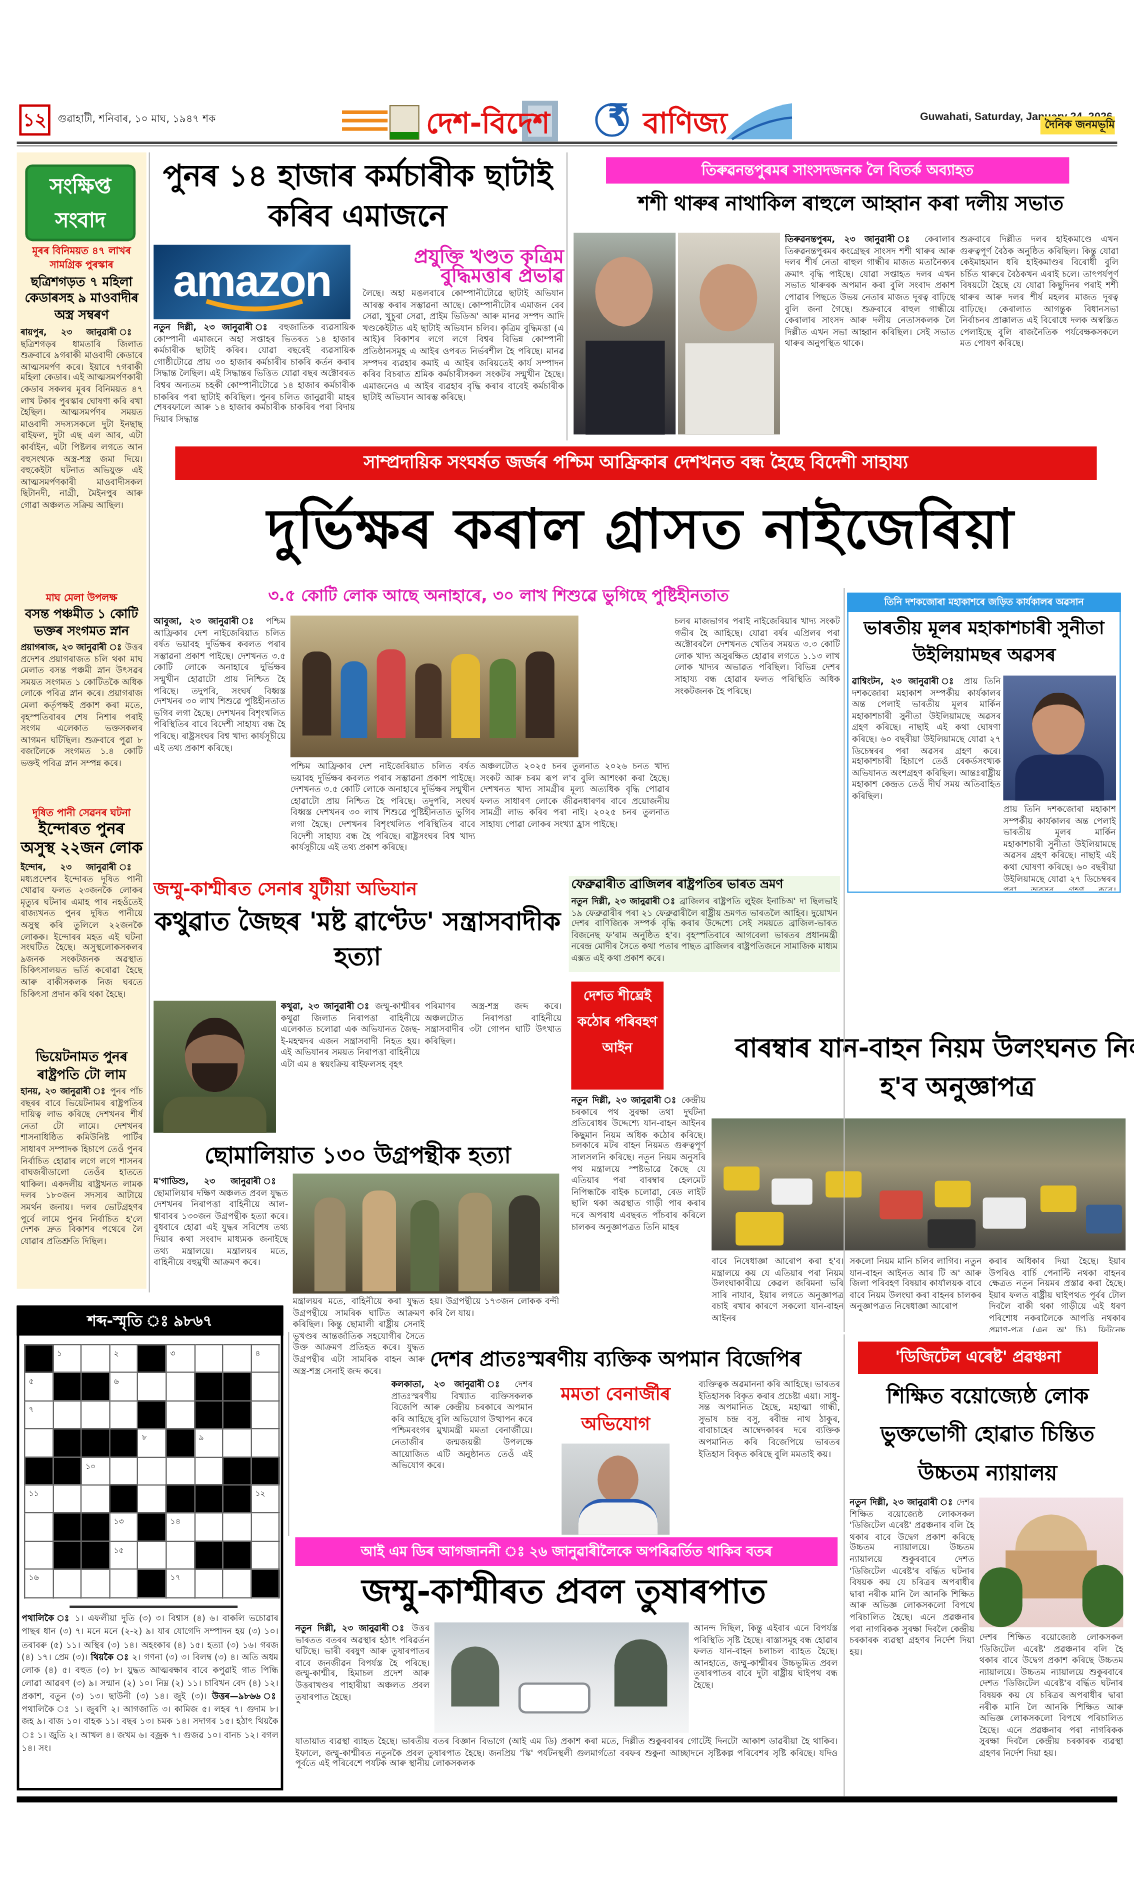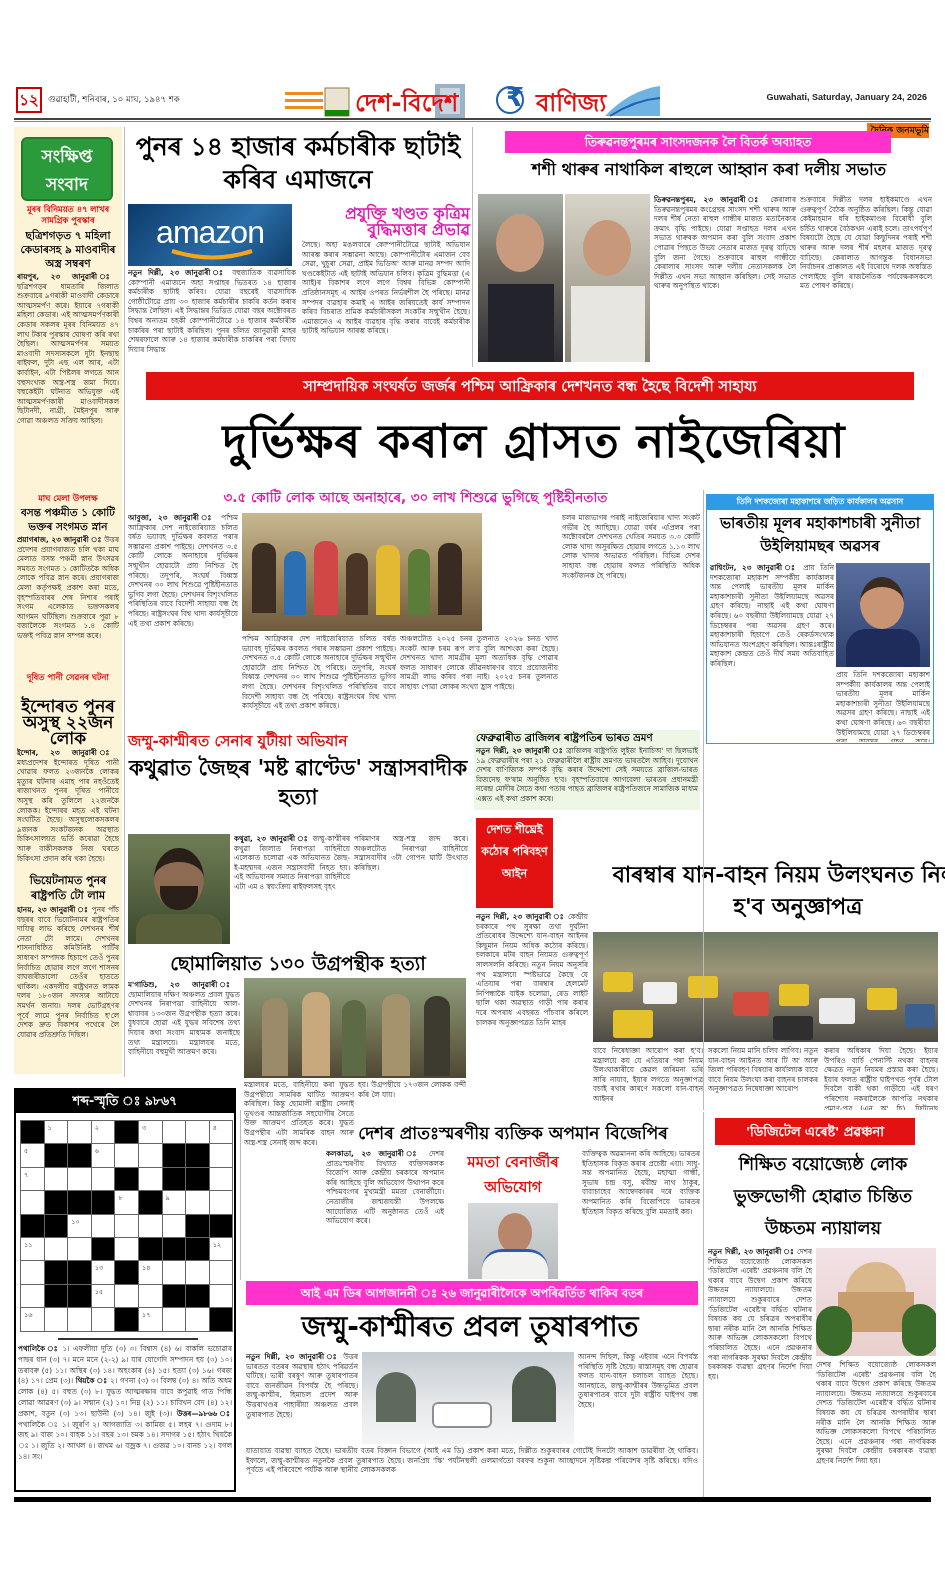--- a/index.html
+++ b/index.html
@@ -8,21 +8,21 @@
   .abs { position: absolute; }
   .body-text { font-size: 7.2px; line-height: 9.6px; color: #222; text-align: justify; overflow: hidden; }
   .body-text b { font-weight: bold; color: #000; }
   .hl { font-family: "DejaVu Sans", sans-serif; font-weight: bold; color: #000; text-align: center; line-height: 1.1; }
   .photo { position: absolute; overflow: hidden; }
   
   .page-no { left: 16px; top: 87px; width: 26px; height: 26px; border: 2px solid #c00; color: #c00; font-weight: bold; font-size: 15px; text-align: center; line-height: 22px; }
   .date-as { left: 48px; top: 93px; font-size: 8.5px; color: #222; }
   .date-en { right: 18px; top: 92px; font-size: 9px; font-weight: bold; color: #222; font-family: "Liberation Sans", sans-serif; }
   .mast-line { left: 14px; right: 14px; top: 118px; height: 4px; border-top: 2px solid #444; border-bottom: 1px solid #888; }
-  .paper-name { right: 16px; top: 123px; background: #f97316; padding-left: 4px; font-size: 9px; font-weight: bold; }
+  .paper-name { right: 16px; top: 97px; background: #fde047; padding-left: 4px; font-size: 9px; font-weight: bold; }
   .logo { left: 140px; top: 80px; width: 610px; height: 40px; }
   
   .sidebar { left: 14px; top: 127px; width: 108px; height: 947px; background: #fdf3d6; }
   .brief-badge { left: 21px; top: 137px; width: 92px; height: 64px; background: #2a9a3a; border: 2px solid #1f7a2c; border-radius: 6px; color: #fff; font-size: 17px; font-weight: bold; text-align: center; line-height: 28px; padding-top: 3px; }
   .red-kicker { color: #d60e0e; font-weight: bold; text-align: center; }
   .bar-red { background: #e31212; color: #fff; font-weight: bold; text-align: center; }
   .bar-pink { background: #ff33cc; color: #fff; font-weight: bold; text-align: center; }
   .bar-blue { background: #2f9be6; color: #fff; font-weight: bold; text-align: center; }
   .grid { border-collapse: collapse; }
   .grid td { width: 23.6px; height: 23.4px; border: 1px solid #666; font-size: 6.5px; vertical-align: top; padding: 2px 3px; color: #333; }
@@ -71,32 +71,32 @@
 </div>
 
 <div class="abs" style="left:17px;top:493px;width:102px;">
   <div class="red-kicker" style="font-size:8.3px;line-height:11px;">মাঘ মেলা উপলক্ষ</div>
   <div class="hl" style="font-size:10.5px;line-height:14px;margin-top:1px;">বসন্ত পঞ্চমীত ১ কোটি ভক্তৰ সংগমত স্নান</div>
   <div class="body-text" style="height:125px;margin-top:2px;"><b>প্ৰয়াগৰাজ, ২৩ জানুৱাৰী ঃ</b> <span>উত্তৰ প্ৰদেশৰ প্ৰয়াগৰাজত চলি থকা মাঘ মেলাত বসন্ত পঞ্চমী স্নান উৎসৱৰ সময়ত সংগমত ১ কোটিতকৈ অধিক লোকে পবিত্ৰ স্নান কৰে। প্ৰয়াগৰাজ মেলা কৰ্তৃপক্ষই প্ৰকাশ কৰা মতে, বৃহস্পতিবাৰৰ শেষ নিশাৰ পৰাই সংগম এলেকাত ভক্তসকলৰ আগমন ঘটিছিল। শুক্ৰবাৰে পুৱা ৮ বজালৈকে সংগমত ১.৪ কোটি ভক্তই পবিত্ৰ স্নান সম্পন্ন কৰে।</span></div>
 </div>
 
 <div class="abs" style="left:17px;top:672px;width:102px;">
   <div class="red-kicker" style="font-size:8.3px;line-height:11px;text-align:center;">দূষিত পানী সেৱনৰ ঘটনা</div>
-  <div class="hl" style="font-size:17px;line-height:16px;margin-top:15px;">ইন্দোৰত পুনৰ অসুস্থ ২২জন লোক</div>
+  <div class="hl" style="font-size:13px;line-height:16px;margin-top:1px;">ইন্দোৰত পুনৰ অসুস্থ ২২জন লোক</div>
   <div class="body-text" style="height:140px;margin-top:2px;"><b>ইন্দোৰ, ২৩ জানুৱাৰী ঃ</b> <span>মধ্যপ্ৰদেশৰ ইন্দোৰত দূষিত পানী খোৱাৰ ফলত ২৩জনকৈ লোকৰ মৃত্যুৰ ঘটনাৰ এমাহ পাৰ নহওঁতেই ৰাজ্যখনত পুনৰ দূষিত পানীয়ে অসুস্থ কৰি তুলিলে ২২জনকৈ লোকক। ইন্দোৰৰ মহত এই ঘটনা সংঘটিত হৈছে। অসুস্থলোকসকলৰ ৯জনক সংকটজনক অৱস্থাত চিকিৎসালয়ত ভৰ্তি কৰোৱা হৈছে আৰু বাকীসকলক নিজ ঘৰতে চিকিৎসা প্ৰদান কৰি থকা হৈছে।</span></div>
 </div>
 
 <div class="abs" style="left:17px;top:873px;width:102px;">
   <div class="hl" style="font-size:11px;line-height:15px;">ভিয়েটনামত পুনৰ ৰাষ্ট্ৰপতি টো লাম</div>
   <div class="body-text" style="height:158px;margin-top:2px;"><b>হানয়, ২৩ জানুৱাৰী ঃ</b> <span>পুনৰ পাঁচ বছৰৰ বাবে ভিয়েটনামৰ ৰাষ্ট্ৰপতিৰ দায়িত্ব লাভ কৰিছে দেশখনৰ শীৰ্ষ নেতা টো লামে। দেশখনৰ শাসনাধিষ্ঠিত কমিউনিষ্ট পাৰ্টিৰ সাধাৰণ সম্পাদক হিচাপে তেওঁ পুনৰ নিৰ্বাচিত হোৱাৰ লগে লগে শাসনৰ বাঘজৰীডালো তেওঁৰ হাততে থাকিল। একদলীয় ৰাষ্ট্ৰখনত লামক দলৰ ১৮০জন সদস্যৰ আটায়ে সমৰ্থন জনায়। দলৰ ভোটগ্ৰহণৰ পূৰ্বে লামে পুনৰ নিৰ্বাচিত হ'লে দেশক দ্ৰুত বিকাশৰ পথেৰে লৈ যোৱাৰ প্ৰতিশ্ৰুতি দিছিল।</span></div>
 </div>
 
 <div class="abs hl" style="left:128px;top:130px;width:340px;font-size:25px;line-height:33px;">পুনৰ ১৪ হাজাৰ কৰ্মচাৰীক ছাটাই কৰিব এমাজনে</div>
 <div class="photo" style="left:128px;top:204px;width:164px;height:62px;background:linear-gradient(135deg,#0c3a6b,#2b6ea8 60%,#0f3d6a);">
-  <div style="position:absolute;left:0;right:0;top:10px;text-align:center;color:#fff;font-family:'Liberation Sans',sans-serif;font-weight:normal;font-size:32px;letter-spacing:-1px;">amazon</div>
+  <div style="position:absolute;left:0;right:0;top:10px;text-align:center;color:#fff;font-family:'Liberation Sans',sans-serif;font-weight:bold;font-size:37px;letter-spacing:-1px;">amazon</div>
   <svg style="position:absolute;left:40px;top:44px;" width="90" height="14" viewBox="0 0 90 14">
       <path d="M4 3 Q45 16 84 3" stroke="#f4a51c" stroke-width="4" fill="none"></path>
     </svg>
 </div>
 <div class="abs" style="left:300px;top:206px;width:170px;text-align:right;font-size:16px;line-height:16px;font-weight:bold;color:#e01bb0;">প্ৰযুক্তি খণ্ডত কৃত্ৰিম বুদ্ধিমত্তাৰ প্ৰভাৱ</div>
 <div class="abs body-text" style="left:128px;top:268px;width:168px;height:95px;"><b>নতুন দিল্লী, ২৩ জানুৱাৰী ঃ</b> <span>বহুজাতিক ব্যৱসায়িক কোম্পানী এমাজনে অহা সপ্তাহৰ ভিতৰত ১৪ হাজাৰ কৰ্মচাৰীক ছাটাই কৰিব। যোৱা বছৰেই ব্যৱসায়িক গোষ্ঠীটোৱে প্ৰায় ৩০ হাজাৰ কৰ্মচাৰীৰ চাকৰি কৰ্তন কৰাৰ সিদ্ধান্ত লৈছিল। এই সিদ্ধান্তৰ ভিত্তিত যোৱা বছৰ অক্টোবৰত বিশ্বৰ অন্যতম চহকী কোম্পানীটোৱে ১৪ হাজাৰ কৰ্মচাৰীক চাকৰিৰ পৰা ছাটাই কৰিছিল। পুনৰ চলিত জানুৱাৰী মাহৰ শেষৰফালে আৰু ১৪ হাজাৰ কৰ্মচাৰীক চাকৰিৰ পৰা বিদায় দিয়াৰ সিদ্ধান্ত</span></div>
 <div class="abs body-text" style="left:302px;top:240px;width:168px;height:123px;">লৈছে। অহা মঙলবাৰে কোম্পানীটোৱে ছাটাই অভিযান আৰম্ভ কৰাৰ সম্ভাৱনা আছে। কোম্পানীটোৰ এমাজন বেব সেৱা, খুচুৰা সেৱা, প্ৰাইম ভিডিঅ' আৰু মানৱ সম্পদ আদি খণ্ডকেইটাত এই ছাটাই অভিযান চলিব। কৃত্ৰিম বুদ্ধিমত্তা (এ আই)ৰ বিকাশৰ লগে লগে বিশ্বৰ বিভিন্ন কোম্পানী প্ৰতিষ্ঠানসমূহ এ আইৰ ওপৰত নিৰ্ভৰশীল হৈ পৰিছে। মানৱ সম্পদৰ ব্যৱহাৰ কমাই এ আইৰ জৰিয়তেই কাৰ্য সম্পাদন কৰিব বিচৰাত শ্ৰমিক কৰ্মচাৰীসকল সংকটৰ সন্মুখীন হৈছে। এমাজনেও এ আইৰ ব্যৱহাৰ বৃদ্ধি কৰাৰ বাবেই কৰ্মচাৰীক ছাটাই অভিযান আৰম্ভ কৰিছে।</div>
 
 <div class="abs bar-pink" style="left:505px;top:131px;width:386px;height:22px;font-size:12px;line-height:22px;">তিৰুৱনন্তপুৰমৰ সাংসদজনক লৈ বিতৰ্ক অব্যাহত</div>
 <div class="abs hl" style="left:478px;top:157px;width:462px;font-size:16.5px;line-height:26px;">শশী থাৰুৰ নাথাকিল ৰাহুলে আহ্বান কৰা দলীয় সভাত</div>

